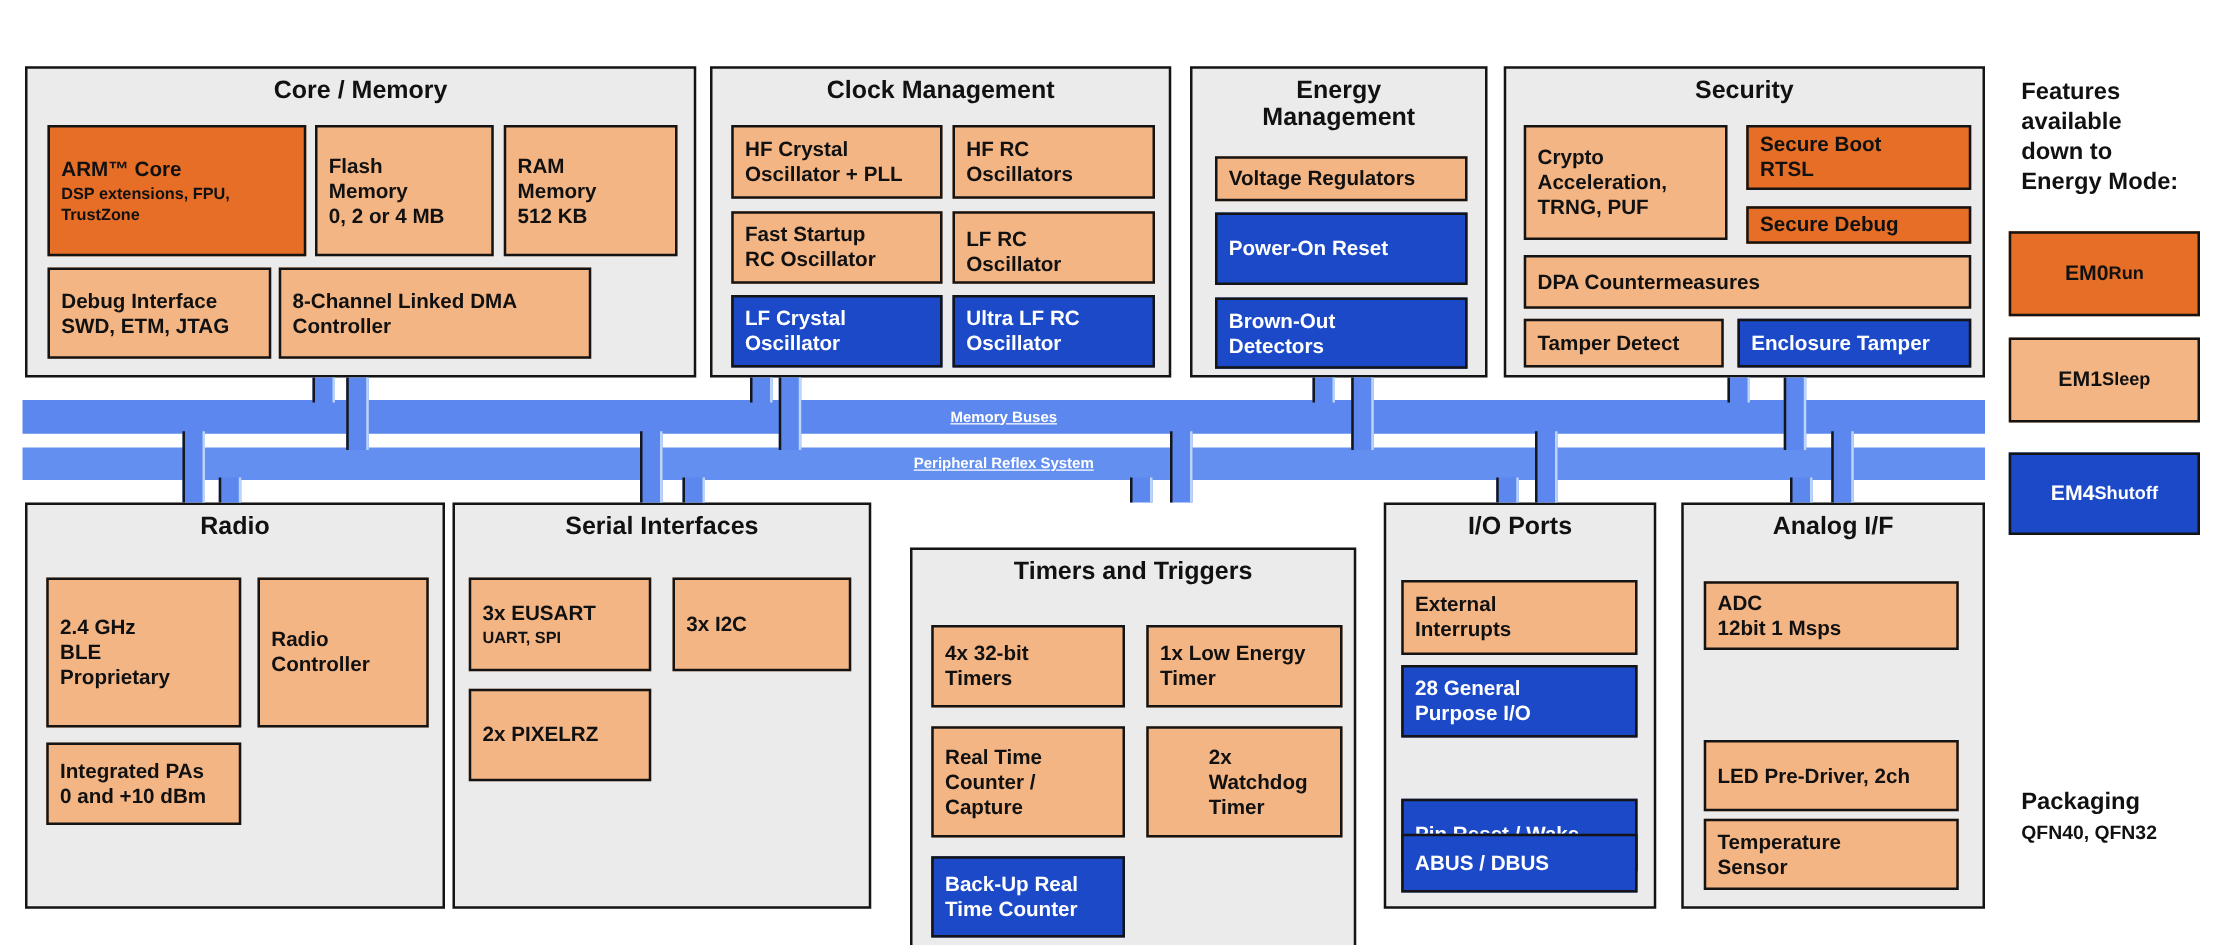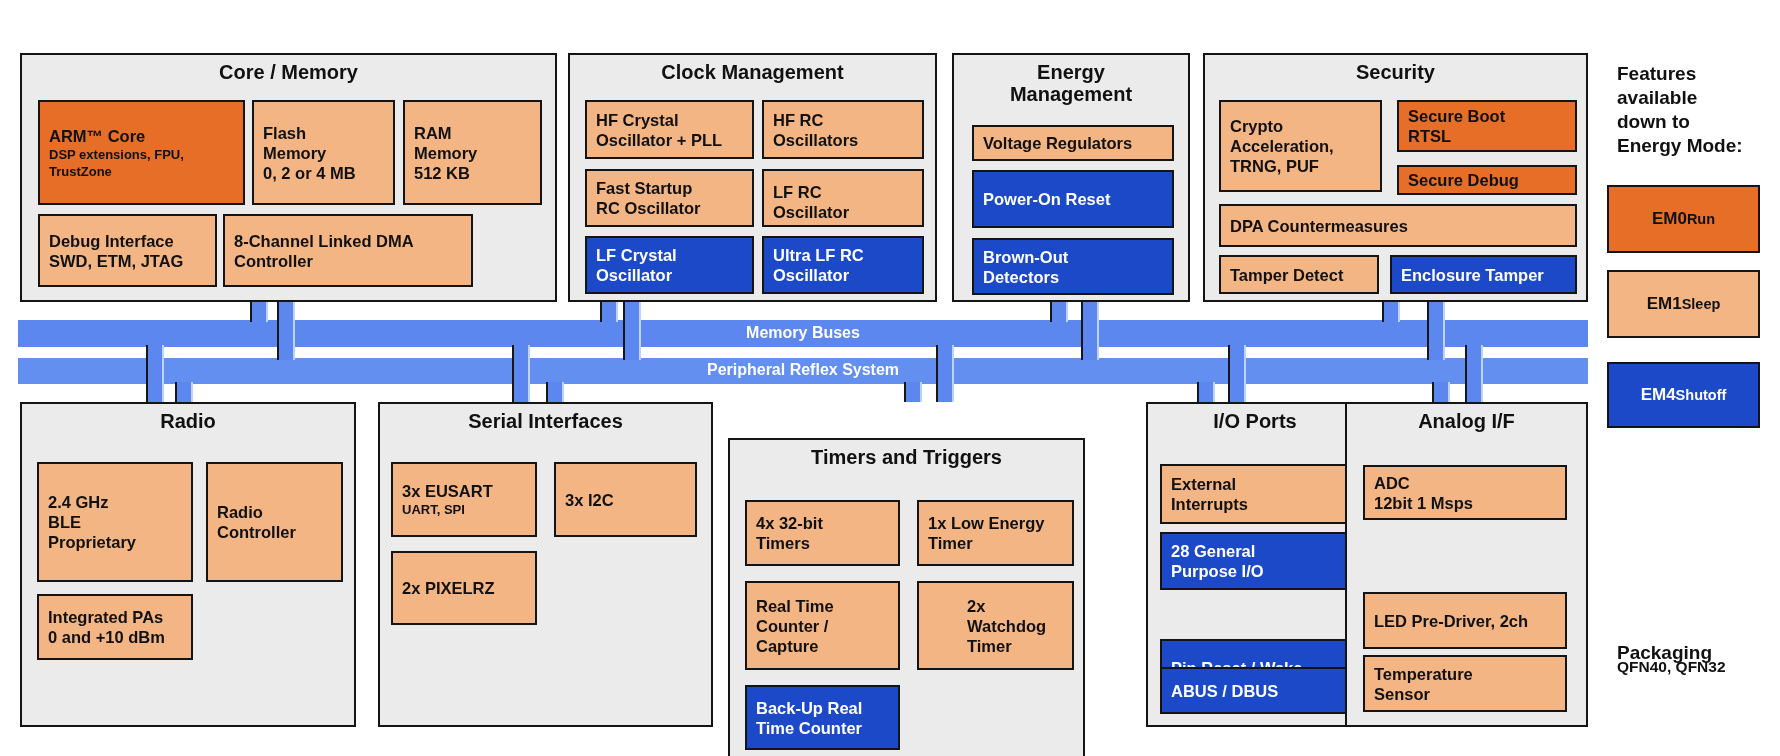--- a/index.html
+++ b/index.html
@@ -12,29 +12,29 @@
     display:flex;flex-direction:column;justify-content:center;align-items:flex-start;
     padding:3px 6px 3px 9px;}
   .bx .t{font-size:16.5px;font-weight:bold;line-height:20px;white-space:pre-line;}
   .bx .s{font-size:13px;font-weight:bold;line-height:17px;white-space:pre-line;}
   .peach{background:#f4b584;color:#111;}
   .orange{background:#e66e26;color:#111;}
   .blue{background:#1b49c8;color:#ffffff;}
   .bus{position:absolute;background:#5b87ee;z-index:2;}
   .bus2{background:#638ff0;}
   .bus-label{position:absolute;left:0;right:0;top:50%;transform:translateY(-53%);
-    text-align:center;color:#ffffff;font-size:16px;font-weight:bold;z-index:4;}
+    text-align:center;color:#ffffff;font-size:12px;font-weight:bold;z-index:4;text-decoration:underline;}
   .stub{position:absolute;width:14px;background:#5b87ee;z-index:3;
     border-left:2px solid #14161a;border-right:2px solid #bcd3fa;box-sizing:content-box;}
   .em{position:absolute;border:2px solid #141414;box-sizing:border-box;
     display:flex;flex-direction:row;justify-content:center;align-items:center;}
   .em .t{font-size:17px;font-weight:bold;line-height:20px;}
   .em .s{font-size:14.5px;font-weight:bold;line-height:17px;}
   .note{position:absolute;font-size:19px;font-weight:bold;line-height:24px;white-space:pre-line;}
-  .pkg-t{position:absolute;font-size:19px;font-weight:bold;margin-top:11px;}
+  .pkg-t{position:absolute;font-size:19px;font-weight:bold;}
   .pkg-v{position:absolute;font-size:15.5px;font-weight:bold;}
 </style>
 </head>
 <body>
 
 <div id="canvas">
 
   <section class="blk" style="left:20px;top:53px;width:537px;height:249px;">
     <div class="blk-title">Core / Memory</div>
     <div class="bx orange" style="left:16px;top:45px;width:207px;height:105px;">
@@ -167,21 +167,21 @@
     <div class="bx peach" style="left:184px;top:58px;width:137px;height:120px;">
       <span class="t">Radio
 Controller</span>
     </div>
     <div class="bx peach" style="left:15px;top:190px;width:156px;height:66px;">
       <span class="t">Integrated PAs
 0 and +10 dBm</span>
     </div>
   </section>
 
-  <section class="blk" style="left:378px;top:402px;width:335px;height:325px;padding-left:26px;">
+  <section class="blk" style="left:362px;top:402px;width:335px;height:325px;padding-left:26px;">
     <div class="blk-title">Serial Interfaces</div>
     <div class="bx peach" style="left:11px;top:58px;width:146px;height:75px;">
       <span class="t">3x EUSART</span>
       <span class="s">UART, SPI</span>
     </div>
     <div class="bx peach" style="left:174px;top:58px;width:143px;height:75px;">
       <span class="t">3x I2C</span>
     </div>
     <div class="bx peach" style="left:11px;top:147px;width:146px;height:74px;">
       <span class="t">2x PIXELRZ</span>
@@ -206,21 +206,21 @@
     <div class="bx peach" style="left:187px;top:141px;width:157px;height:89px;padding-left:48px;">
       <span class="t">2x Watchdog
 Timer</span>
     </div>
     <div class="bx blue" style="left:15px;top:245px;width:155px;height:65px;">
       <span class="t">Back-Up Real
 Time Counter</span>
     </div>
   </section>
 
-  <section class="blk" style="left:1146px;top:402px;width:218px;height:325px;">
+  <section class="blk" style="left:1107px;top:402px;width:218px;height:325px;">
     <div class="blk-title">I/O Ports</div>
     <div class="bx peach" style="left:12px;top:60px;width:189px;height:60px;">
       <span class="t">External
 Interrupts</span>
     </div>
     <div class="bx blue" style="left:12px;top:128px;width:189px;height:58px;">
       <span class="t">28 General
 Purpose I/O</span>
     </div>
     <div class="bx blue" style="left:12px;top:195px;width:189px;height:58px;margin-top:40px;">

